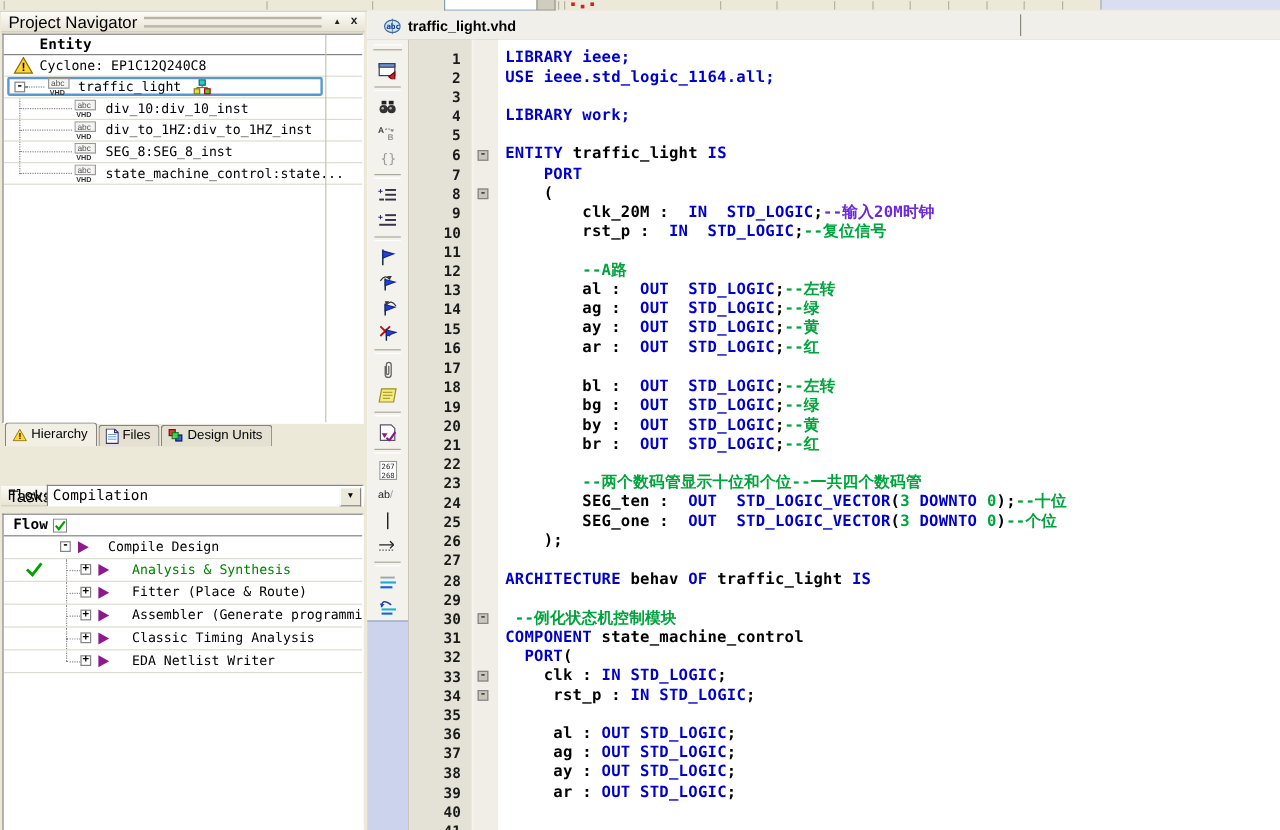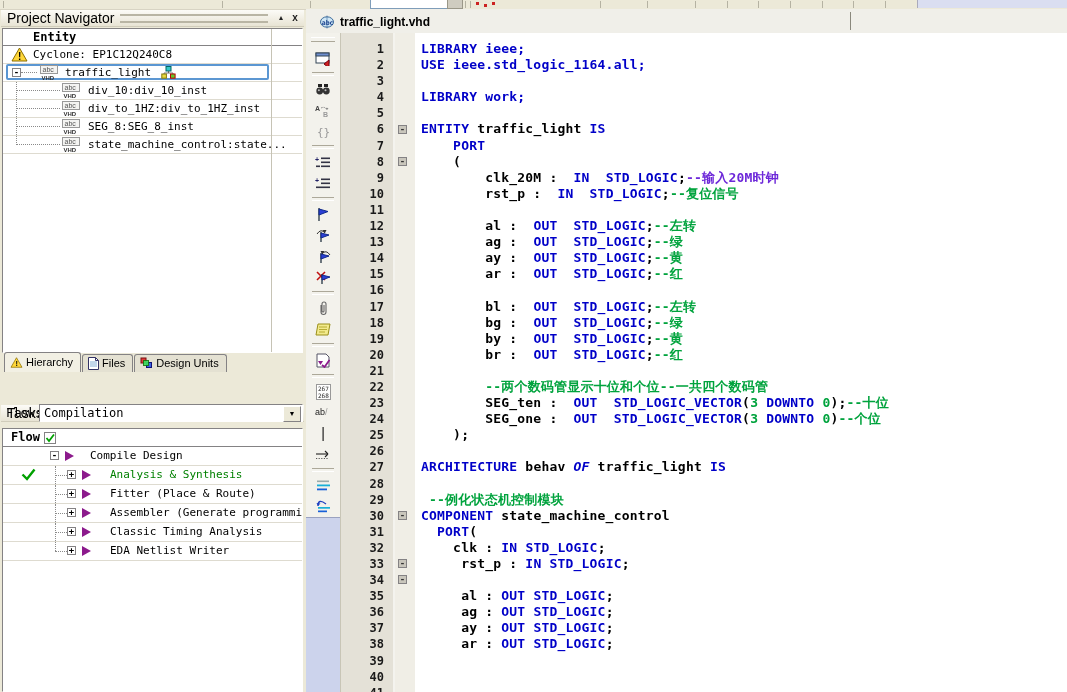--- a/index.html
+++ b/index.html
@@ -560,36 +560,37 @@
           <div class="cl"><span style="color: rgb(0, 0, 200);">USE ieee.std_logic_1164.all;</span></div>
           <div class="cl">&nbsp;</div>
           <div class="cl"><span style="color: rgb(0, 0, 200);">LIBRARY work;</span></div>
           <div class="cl">&nbsp;</div>
           <div class="cl"><span style="color: rgb(0, 0, 200);">ENTITY</span><span style="color: rgb(0, 0, 0);"> traffic_light </span><span style="color: rgb(0, 0, 200);">IS</span></div>
           <div class="cl"><span style="color: rgb(0, 0, 0);">    </span><span style="color: rgb(0, 0, 200);">PORT</span></div>
           <div class="cl"><span style="color: rgb(0, 0, 0);">    (</span></div>
           <div class="cl"><span style="color: rgb(0, 0, 0);">        clk_20M :  </span><span style="color: rgb(0, 0, 200);">IN</span><span style="color: rgb(0, 0, 0);">  </span><span style="color: rgb(0, 0, 200);">STD_LOGIC</span><span style="color: rgb(0, 0, 0);">;</span><span style="color: #6d28d9;">--输入20M时钟</span></div>
           <div class="cl"><span style="color: rgb(0, 0, 0);">        rst_p :  </span><span style="color: rgb(0, 0, 200);">IN</span><span style="color: rgb(0, 0, 0);">  </span><span style="color: rgb(0, 0, 200);">STD_LOGIC</span><span style="color: rgb(0, 0, 0);">;</span><span style="color: rgb(0, 163, 61);">--复位信号</span></div>
           <div class="cl">&nbsp;</div>
+          <div class="cl"><span style="color: rgb(0, 0, 0);">        </span><span style="color: rgb(0, 163, 61);">--A路</span></div>
           <div class="cl"><span style="color: rgb(0, 0, 0);">        al :  </span><span style="color: rgb(0, 0, 200);">OUT</span><span style="color: rgb(0, 0, 0);">  </span><span style="color: rgb(0, 0, 200);">STD_LOGIC</span><span style="color: rgb(0, 0, 0);">;</span><span style="color: rgb(0, 163, 61);">--左转</span></div>
           <div class="cl"><span style="color: rgb(0, 0, 0);">        ag :  </span><span style="color: rgb(0, 0, 200);">OUT</span><span style="color: rgb(0, 0, 0);">  </span><span style="color: rgb(0, 0, 200);">STD_LOGIC</span><span style="color: rgb(0, 0, 0);">;</span><span style="color: rgb(0, 163, 61);">--绿</span></div>
           <div class="cl"><span style="color: rgb(0, 0, 0);">        ay :  </span><span style="color: rgb(0, 0, 200);">OUT</span><span style="color: rgb(0, 0, 0);">  </span><span style="color: rgb(0, 0, 200);">STD_LOGIC</span><span style="color: rgb(0, 0, 0);">;</span><span style="color: rgb(0, 163, 61);">--黄</span></div>
           <div class="cl"><span style="color: rgb(0, 0, 0);">        ar :  </span><span style="color: rgb(0, 0, 200);">OUT</span><span style="color: rgb(0, 0, 0);">  </span><span style="color: rgb(0, 0, 200);">STD_LOGIC</span><span style="color: rgb(0, 0, 0);">;</span><span style="color: rgb(0, 163, 61);">--红</span></div>
           <div class="cl">&nbsp;</div>
           <div class="cl"><span style="color: rgb(0, 0, 0);">        bl :  </span><span style="color: rgb(0, 0, 200);">OUT</span><span style="color: rgb(0, 0, 0);">  </span><span style="color: rgb(0, 0, 200);">STD_LOGIC</span><span style="color: rgb(0, 0, 0);">;</span><span style="color: rgb(0, 163, 61);">--左转</span></div>
           <div class="cl"><span style="color: rgb(0, 0, 0);">        bg :  </span><span style="color: rgb(0, 0, 200);">OUT</span><span style="color: rgb(0, 0, 0);">  </span><span style="color: rgb(0, 0, 200);">STD_LOGIC</span><span style="color: rgb(0, 0, 0);">;</span><span style="color: rgb(0, 163, 61);">--绿</span></div>
           <div class="cl"><span style="color: rgb(0, 0, 0);">        by :  </span><span style="color: rgb(0, 0, 200);">OUT</span><span style="color: rgb(0, 0, 0);">  </span><span style="color: rgb(0, 0, 200);">STD_LOGIC</span><span style="color: rgb(0, 0, 0);">;</span><span style="color: rgb(0, 163, 61);">--黄</span></div>
           <div class="cl"><span style="color: rgb(0, 0, 0);">        br :  </span><span style="color: rgb(0, 0, 200);">OUT</span><span style="color: rgb(0, 0, 0);">  </span><span style="color: rgb(0, 0, 200);">STD_LOGIC</span><span style="color: rgb(0, 0, 0);">;</span><span style="color: rgb(0, 163, 61);">--红</span></div>
           <div class="cl">&nbsp;</div>
           <div class="cl"><span style="color: rgb(0, 0, 0);">        </span><span style="color: rgb(0, 163, 61);">--两个数码管显示十位和个位--一共四个数码管</span></div>
           <div class="cl"><span style="color: rgb(0, 0, 0);">        SEG_ten :  </span><span style="color: rgb(0, 0, 200);">OUT</span><span style="color: rgb(0, 0, 0);">  </span><span style="color: rgb(0, 0, 200);">STD_LOGIC_VECTOR</span><span style="color: rgb(0, 0, 0);">(</span><span style="color: rgb(0, 163, 61);">3</span><span style="color: rgb(0, 0, 0);"> </span><span style="color: rgb(0, 0, 200);">DOWNTO</span><span style="color: rgb(0, 0, 0);"> </span><span style="color: rgb(0, 163, 61);">0</span><span style="color: rgb(0, 0, 0);">);</span><span style="color: rgb(0, 163, 61);">--十位</span></div>
           <div class="cl"><span style="color: rgb(0, 0, 0);">        SEG_one :  </span><span style="color: rgb(0, 0, 200);">OUT</span><span style="color: rgb(0, 0, 0);">  </span><span style="color: rgb(0, 0, 200);">STD_LOGIC_VECTOR</span><span style="color: rgb(0, 0, 0);">(</span><span style="color: rgb(0, 163, 61);">3</span><span style="color: rgb(0, 0, 0);"> </span><span style="color: rgb(0, 0, 200);">DOWNTO</span><span style="color: rgb(0, 0, 0);"> </span><span style="color: rgb(0, 163, 61);">0</span><span style="color: rgb(0, 0, 0);">)</span><span style="color: rgb(0, 163, 61);">--个位</span></div>
           <div class="cl"><span style="color: rgb(0, 0, 0);">    );</span></div>
           <div class="cl">&nbsp;</div>
-          <div class="cl"><span style="color: rgb(0, 0, 200);">ARCHITECTURE</span><span style="color: rgb(0, 0, 0);"> behav </span><span style="color: rgb(0, 0, 200); font-style: italic;">OF</span><span style="color: rgb(0, 0, 0);"> traffic_light </span><span style="color: rgb(0, 0, 200);">IS</span></div>
+          <div class="cl"><span style="color: rgb(0, 0, 200);">ARCHITECTURE</span><span style="color: rgb(0, 0, 0);"> behav </span><span style="color: rgb(0, 0, 200);">OF</span><span style="color: rgb(0, 0, 0);"> traffic_light </span><span style="color: rgb(0, 0, 200);">IS</span></div>
           <div class="cl">&nbsp;</div>
           <div class="cl"><span style="color: rgb(0, 0, 0);"> </span><span style="color: rgb(0, 163, 61);">--例化状态机控制模块</span></div>
           <div class="cl"><span style="color: rgb(0, 0, 200);">COMPONENT</span><span style="color: rgb(0, 0, 0);"> state_machine_control</span></div>
           <div class="cl"><span style="color: rgb(0, 0, 0);">  </span><span style="color: rgb(0, 0, 200);">PORT</span><span style="color: rgb(0, 0, 0);">(</span></div>
           <div class="cl"><span style="color: rgb(0, 0, 0);">    clk : </span><span style="color: rgb(0, 0, 200);">IN</span><span style="color: rgb(0, 0, 0);"> </span><span style="color: rgb(0, 0, 200);">STD_LOGIC</span><span style="color: rgb(0, 0, 0);">;</span></div>
           <div class="cl"><span style="color: rgb(0, 0, 0);">     rst_p : </span><span style="color: rgb(0, 0, 200);">IN</span><span style="color: rgb(0, 0, 0);"> </span><span style="color: rgb(0, 0, 200);">STD_LOGIC</span><span style="color: rgb(0, 0, 0);">;</span></div>
           <div class="cl">&nbsp;</div>
           <div class="cl"><span style="color: rgb(0, 0, 0);">     al : </span><span style="color: rgb(0, 0, 200);">OUT</span><span style="color: rgb(0, 0, 0);"> </span><span style="color: rgb(0, 0, 200);">STD_LOGIC</span><span style="color: rgb(0, 0, 0);">;</span></div>
           <div class="cl"><span style="color: rgb(0, 0, 0);">     ag : </span><span style="color: rgb(0, 0, 200);">OUT</span><span style="color: rgb(0, 0, 0);"> </span><span style="color: rgb(0, 0, 200);">STD_LOGIC</span><span style="color: rgb(0, 0, 0);">;</span></div>
           <div class="cl"><span style="color: rgb(0, 0, 0);">     ay : </span><span style="color: rgb(0, 0, 200);">OUT</span><span style="color: rgb(0, 0, 0);"> </span><span style="color: rgb(0, 0, 200);">STD_LOGIC</span><span style="color: rgb(0, 0, 0);">;</span></div>

